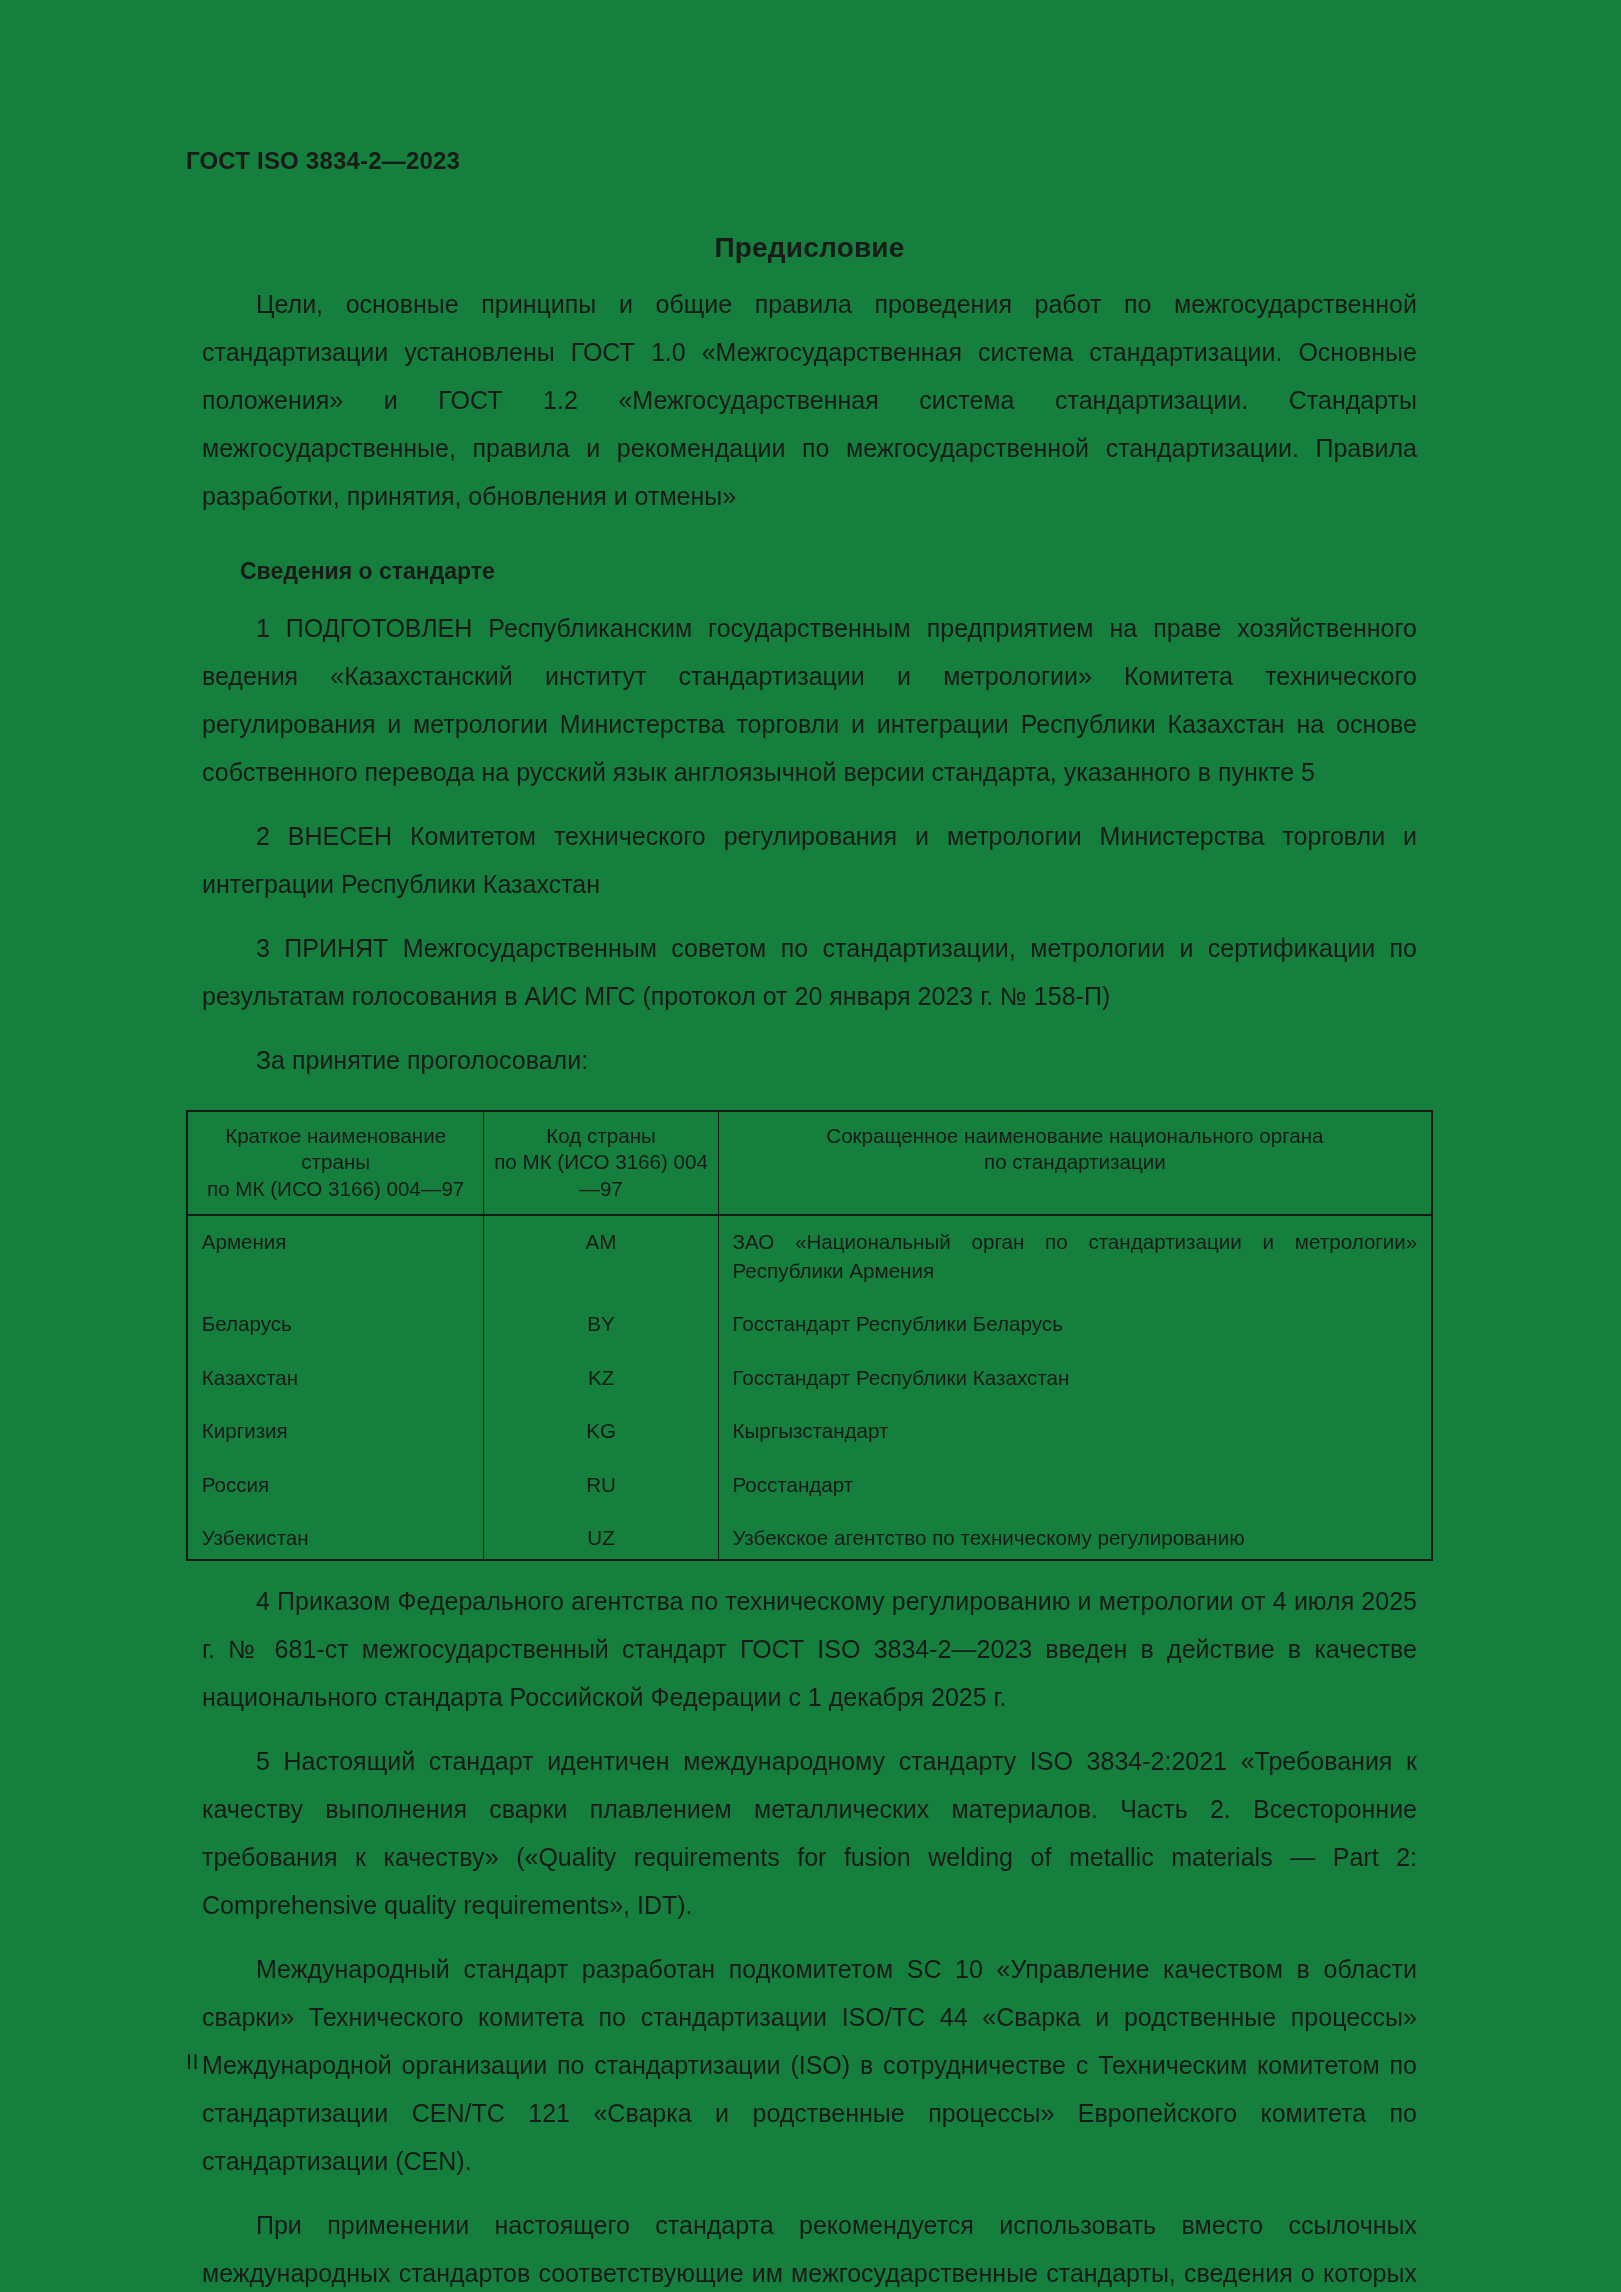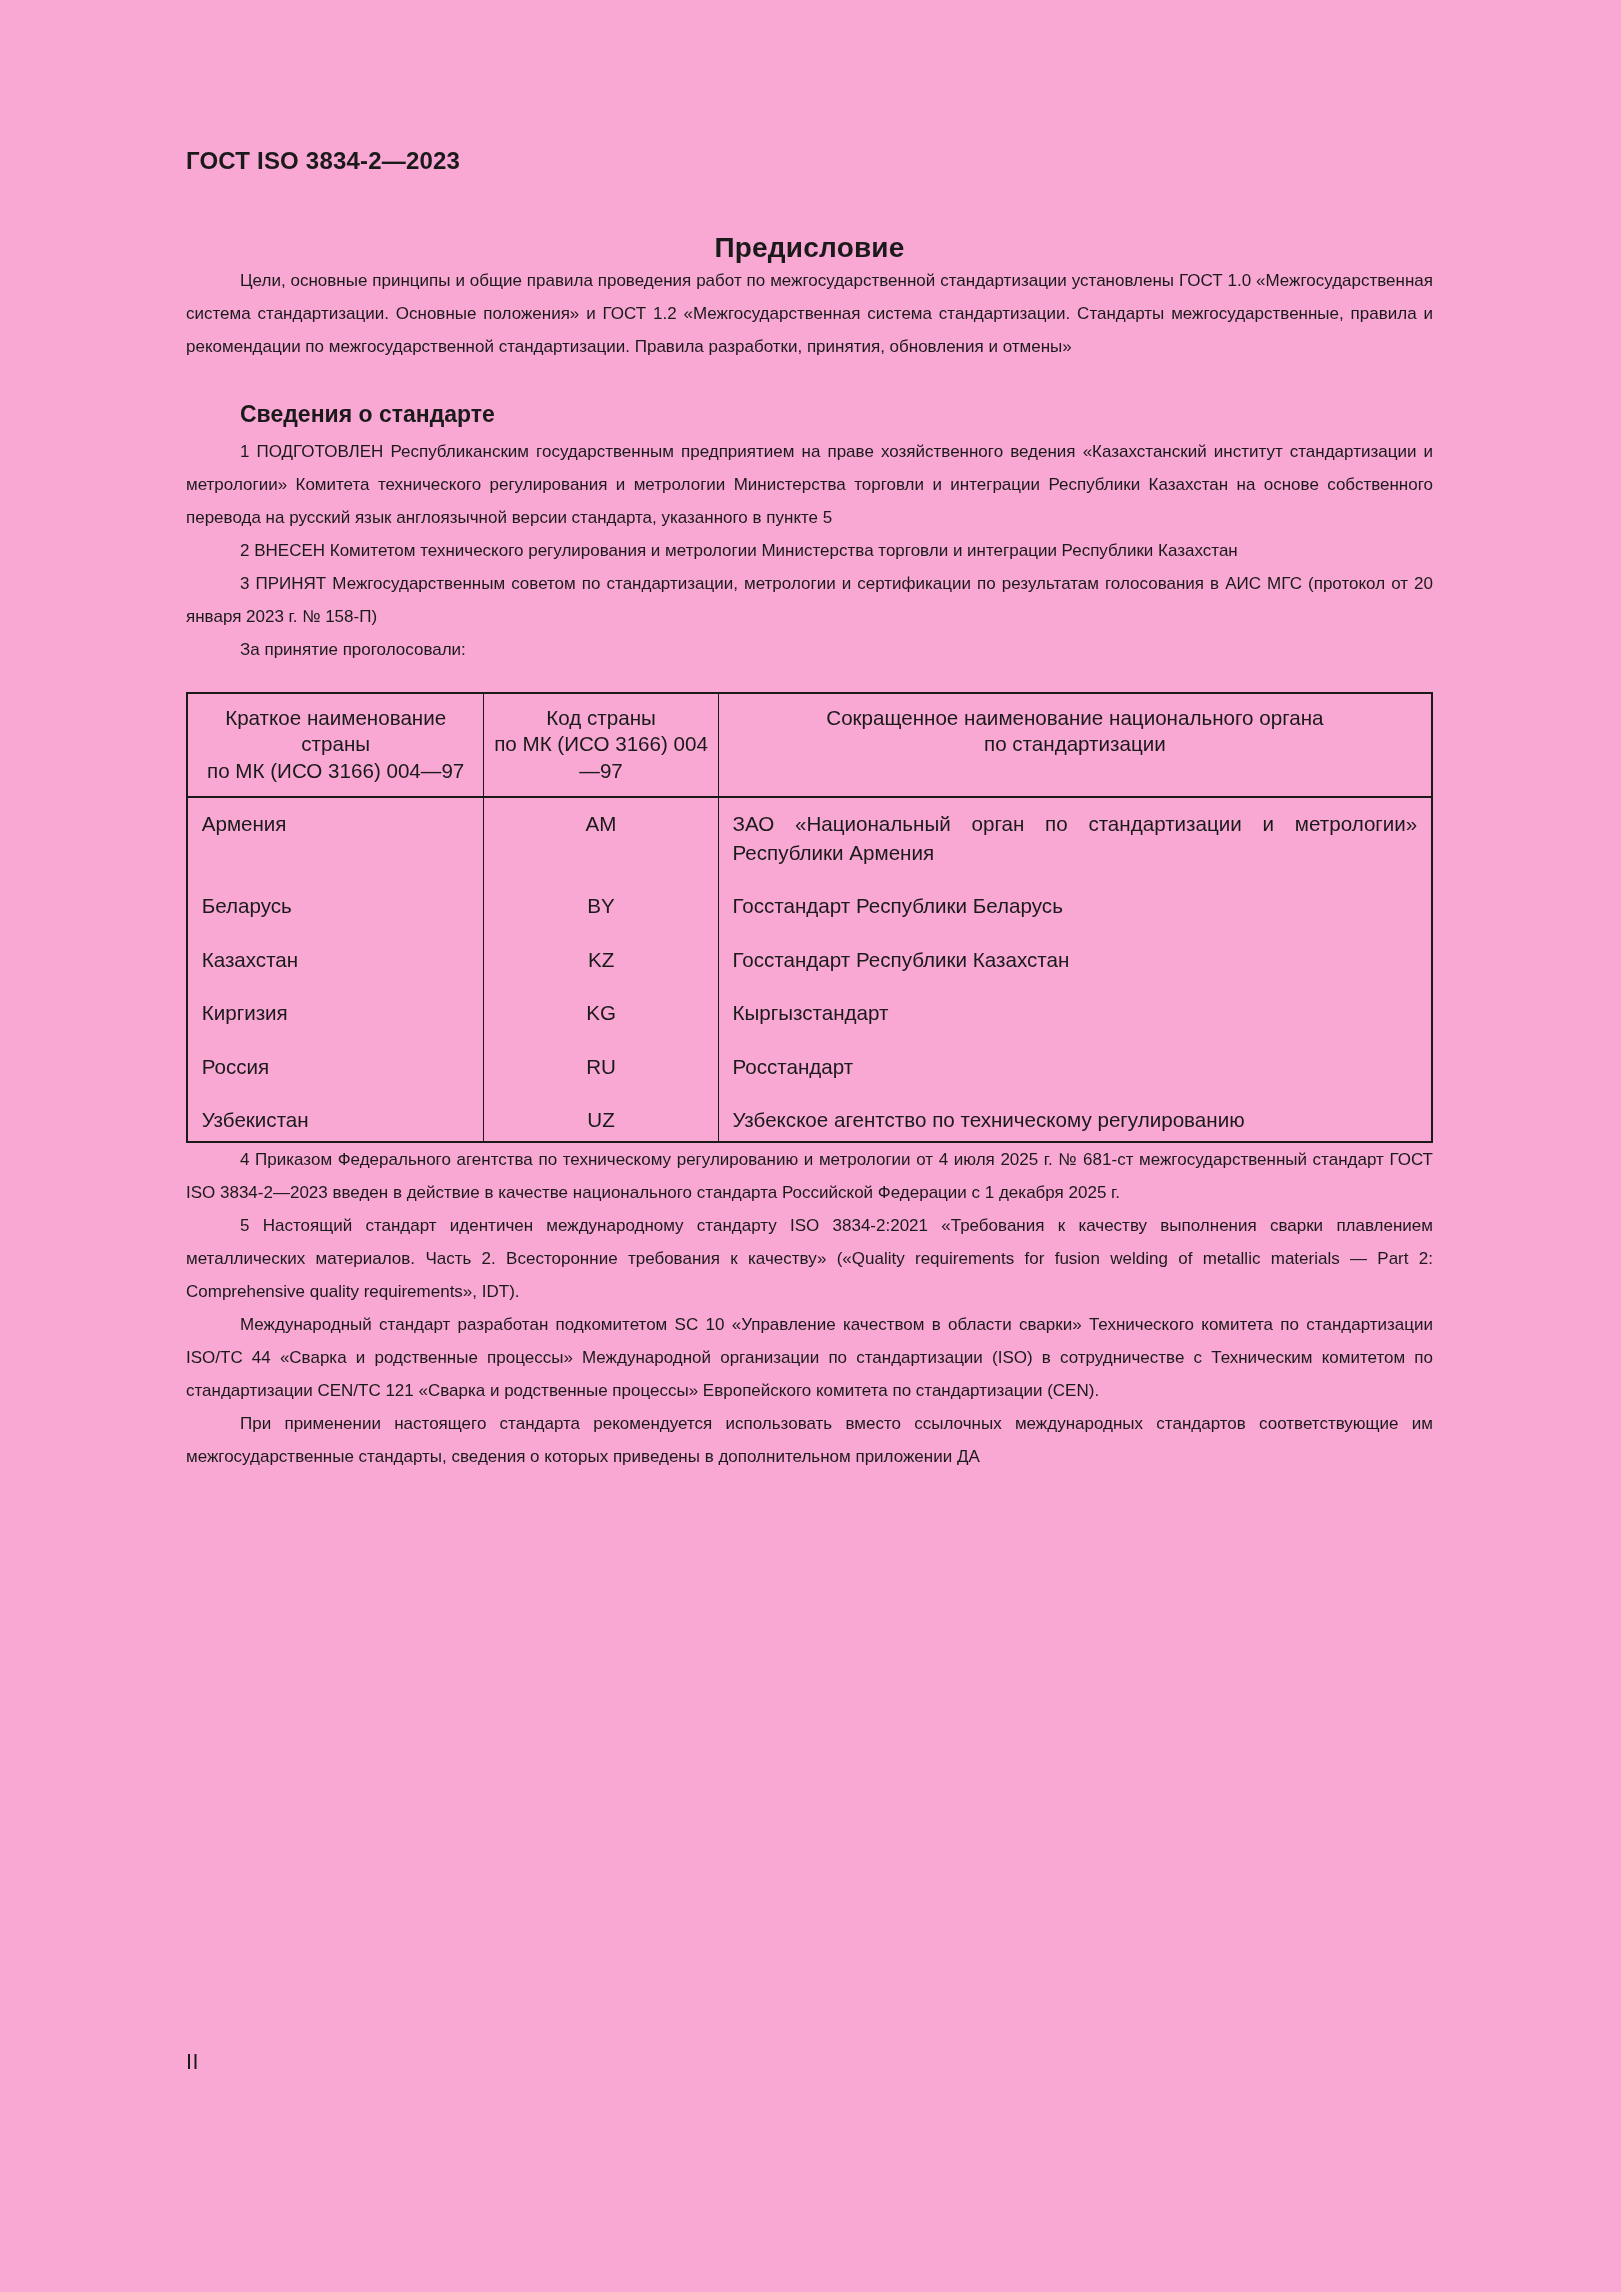--- a/index.html
+++ b/index.html
@@ -8,21 +8,21 @@
     background: #ffffff;
   }
   body {
     font-family: "Liberation Sans", sans-serif;
     color: #1a1a1a;
   }
   .page {
     position: relative;
     width: 1621px;
     height: 2293px;
-    background: #f9a8d4;
+    background: #15803d;
     box-sizing: border-box;
     overflow: hidden;
   }
   .content {
     position: absolute;
     left: 186px;
     top: 147px;
     width: 1247px;
   }
   .doc-header {
@@ -34,25 +34,25 @@
   }
   .doc-title {
     font-size: 28px;
     font-weight: bold;
     text-align: center;
     margin: 55px 0 0 0;
     line-height: 1.2;
     letter-spacing: 0.2px;
   }
   p.para {
-    font-size: 17px;
-    line-height: 33px;
+    font-size: 25px;
+    line-height: 48px;
     text-align: justify;
     text-justify: inter-word;
-    margin: 0;
+    margin: 16px;
     hyphens: manual;
   }
   .indent {
     text-indent: 54px;
   }
   .gap-xl { margin-top: 41px; }
   .gap-lg { margin-top: 35px; }
   .subhead {
     font-size: 23px;
     font-weight: bold;

